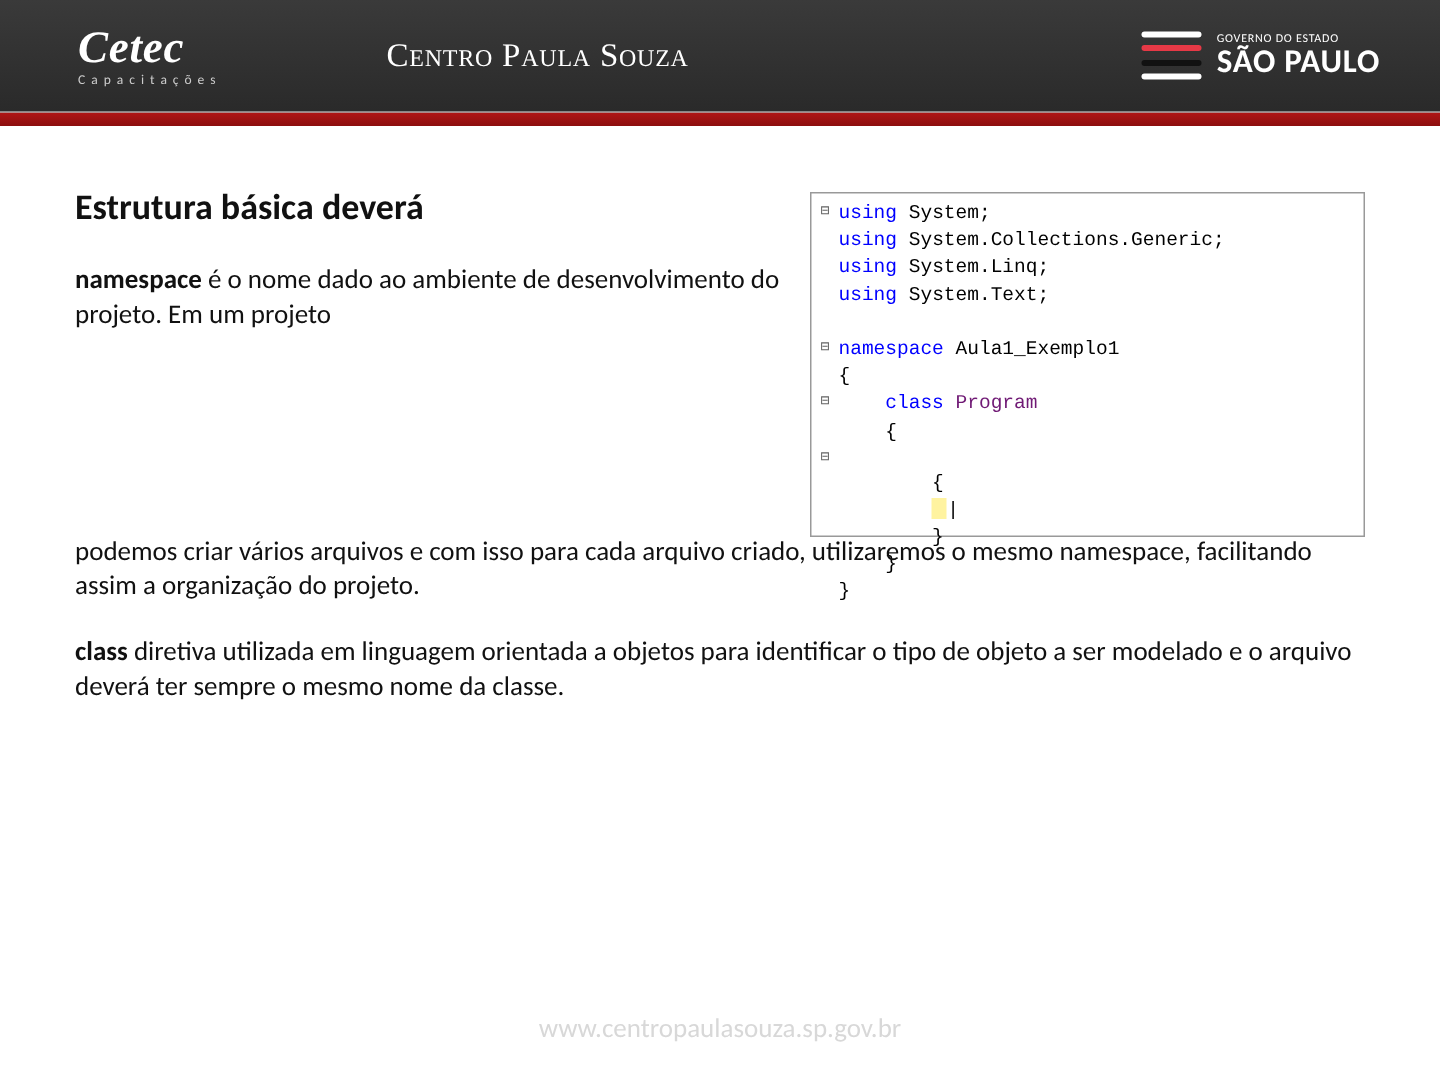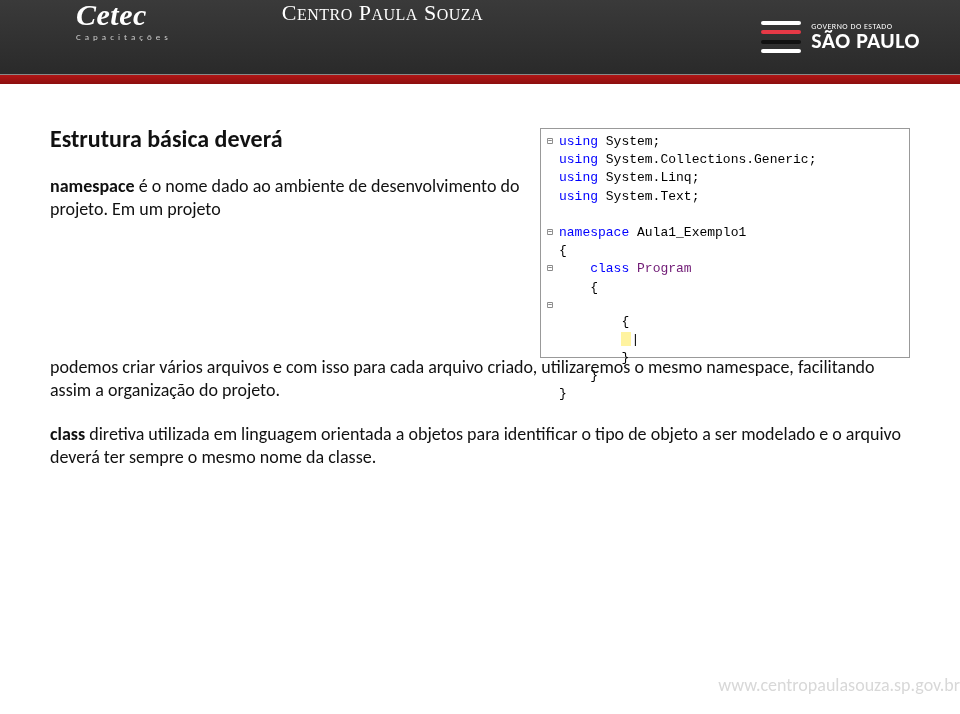--- a/index.html
+++ b/index.html
@@ -9,21 +9,22 @@
     background: #fff;
     font-family: Calibri, Arial, sans-serif;
     position: relative;
     overflow: hidden;
   }
   .header {
     width: 100%;
     height: 74px;
     background: linear-gradient(to bottom, #3a3a3a 0%, #2a2a2a 100%);
     display: flex;
-    padding: 0 40px 0 76px;
+    align-items: center;
+    padding: 0 40px 0 52px;
     color: #fff;
     position: relative;
   }
   .cetec-logo {
     display: flex;
     flex-direction: column;
     line-height: 1;
   }
   .cetec-main {
     font-family: Georgia, serif;
@@ -130,21 +131,21 @@
     font-size: 18px;
     color: #111;
     line-height: 1.25;
     margin-top: -2px;
   }
   .full-para p { margin-bottom: 22px; }
   .footer {
     position: absolute;
     bottom: 18px;
     width: 100%;
-    text-align: right;
+    text-align: center;
     color: #d8d8d8;
     font-size: 18px;
   }
 </style>
 </head>
 <body>
 
 <div class="header">
   <div class="cetec-logo">
     <div class="cetec-main">Cetec</div>

